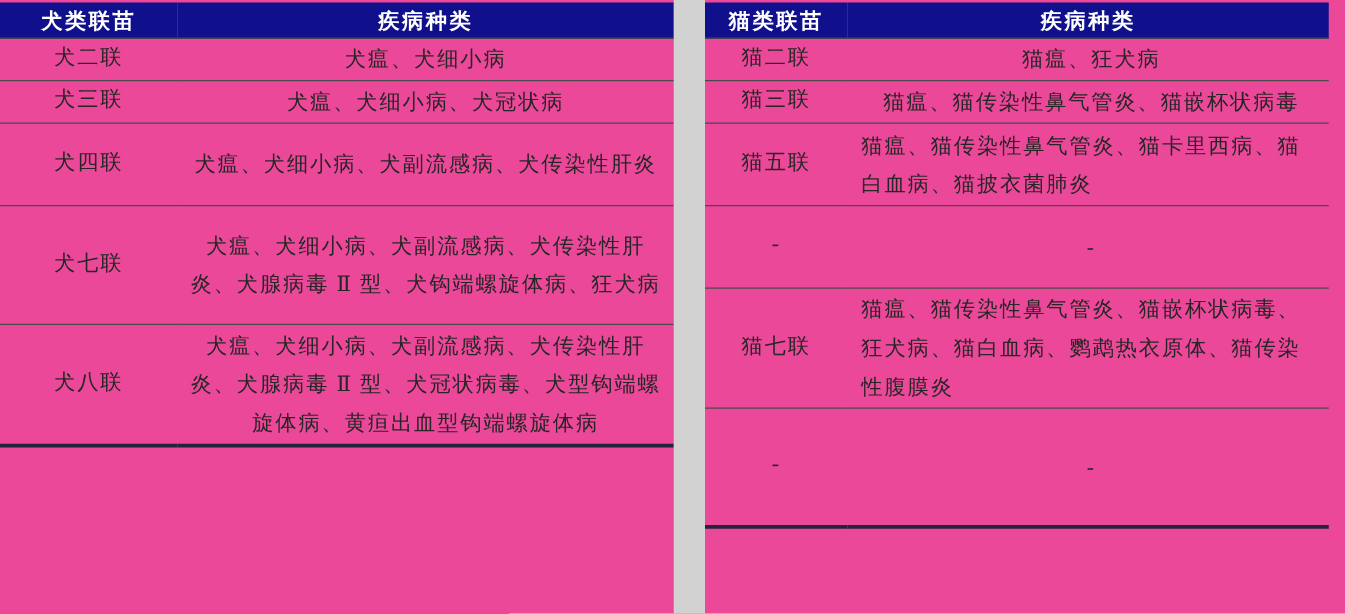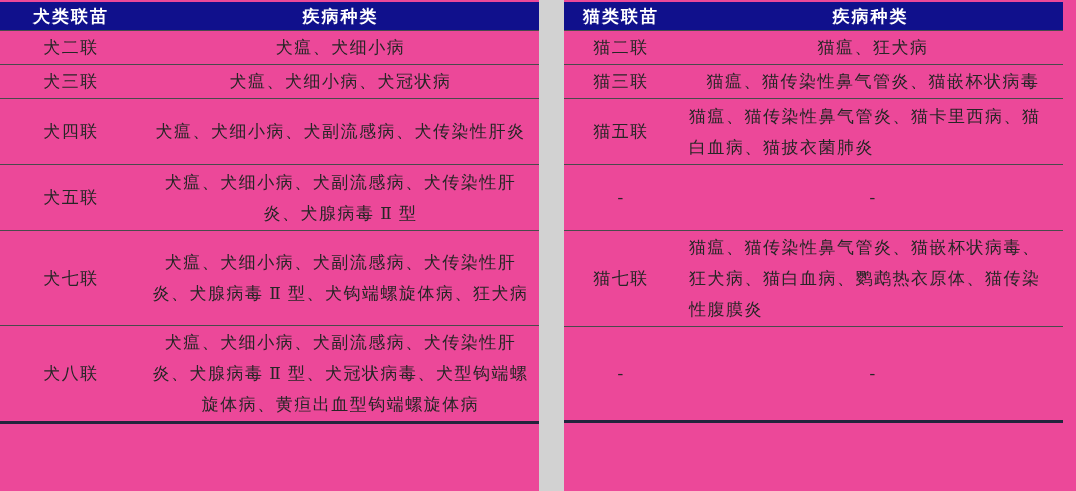--- a/index.html
+++ b/index.html
@@ -49,21 +49,21 @@
     border-top: 1.5px solid #4a4a4c;
   }
   table.vtable td {
     font-size: 17px;
     color: #262626;
     letter-spacing: 1.5px;
     line-height: 31px;
     vertical-align: middle;
     padding: 1px 4px;
   }
-  td.lbl { text-align: center; }
+  td.lbl { text-align: center; font-family: Liberation Mono, monospace; }
   td.dis.center { text-align: center; }
   td.dis.left   { text-align: left; }
   .left  td.dis { padding-left: 6px;  padding-right: 6px; text-align: center; }
   .right td.dis { padding-left: 11px; padding-right: 6px; }
   
   .left  col.c-label    { width: 142px; }
   .left  col.c-diseases { width: 397px; }
   .right col.c-label    { width: 114px; }
   .right col.c-diseases { width: 385px; }
   
@@ -94,24 +94,20 @@
             <td class="lbl">犬二联</td>
             <td class="dis center">犬瘟、犬细小病</td>
           </tr>
           <tr class="lines-1">
             <td class="lbl">犬三联</td>
             <td class="dis center">犬瘟、犬细小病、犬冠状病</td>
           </tr>
           <tr class="lines-2">
             <td class="lbl">犬四联</td>
             <td class="dis center">犬瘟、犬细小病、犬副流感病、犬传染性肝炎</td>
-          </tr>
-          <tr class="lines-2">
-            <td class="lbl">犬五联</td>
-            <td class="dis center">犬瘟、犬细小病、犬副流感病、犬传染性肝炎、犬腺病毒 Ⅱ 型</td>
           </tr>
           <tr class="lines-3">
             <td class="lbl">犬七联</td>
             <td class="dis left">犬瘟、犬细小病、犬副流感病、犬传染性肝炎、犬腺病毒 Ⅱ 型、犬钩端螺旋体病、狂犬病</td>
           </tr>
           <tr class="lines-3">
             <td class="lbl">犬八联</td>
             <td class="dis left">犬瘟、犬细小病、犬副流感病、犬传染性肝炎、犬腺病毒 Ⅱ 型、犬冠状病毒、犬型钩端螺旋体病、黄疸出血型钩端螺旋体病</td>
           </tr>
         </tbody>

